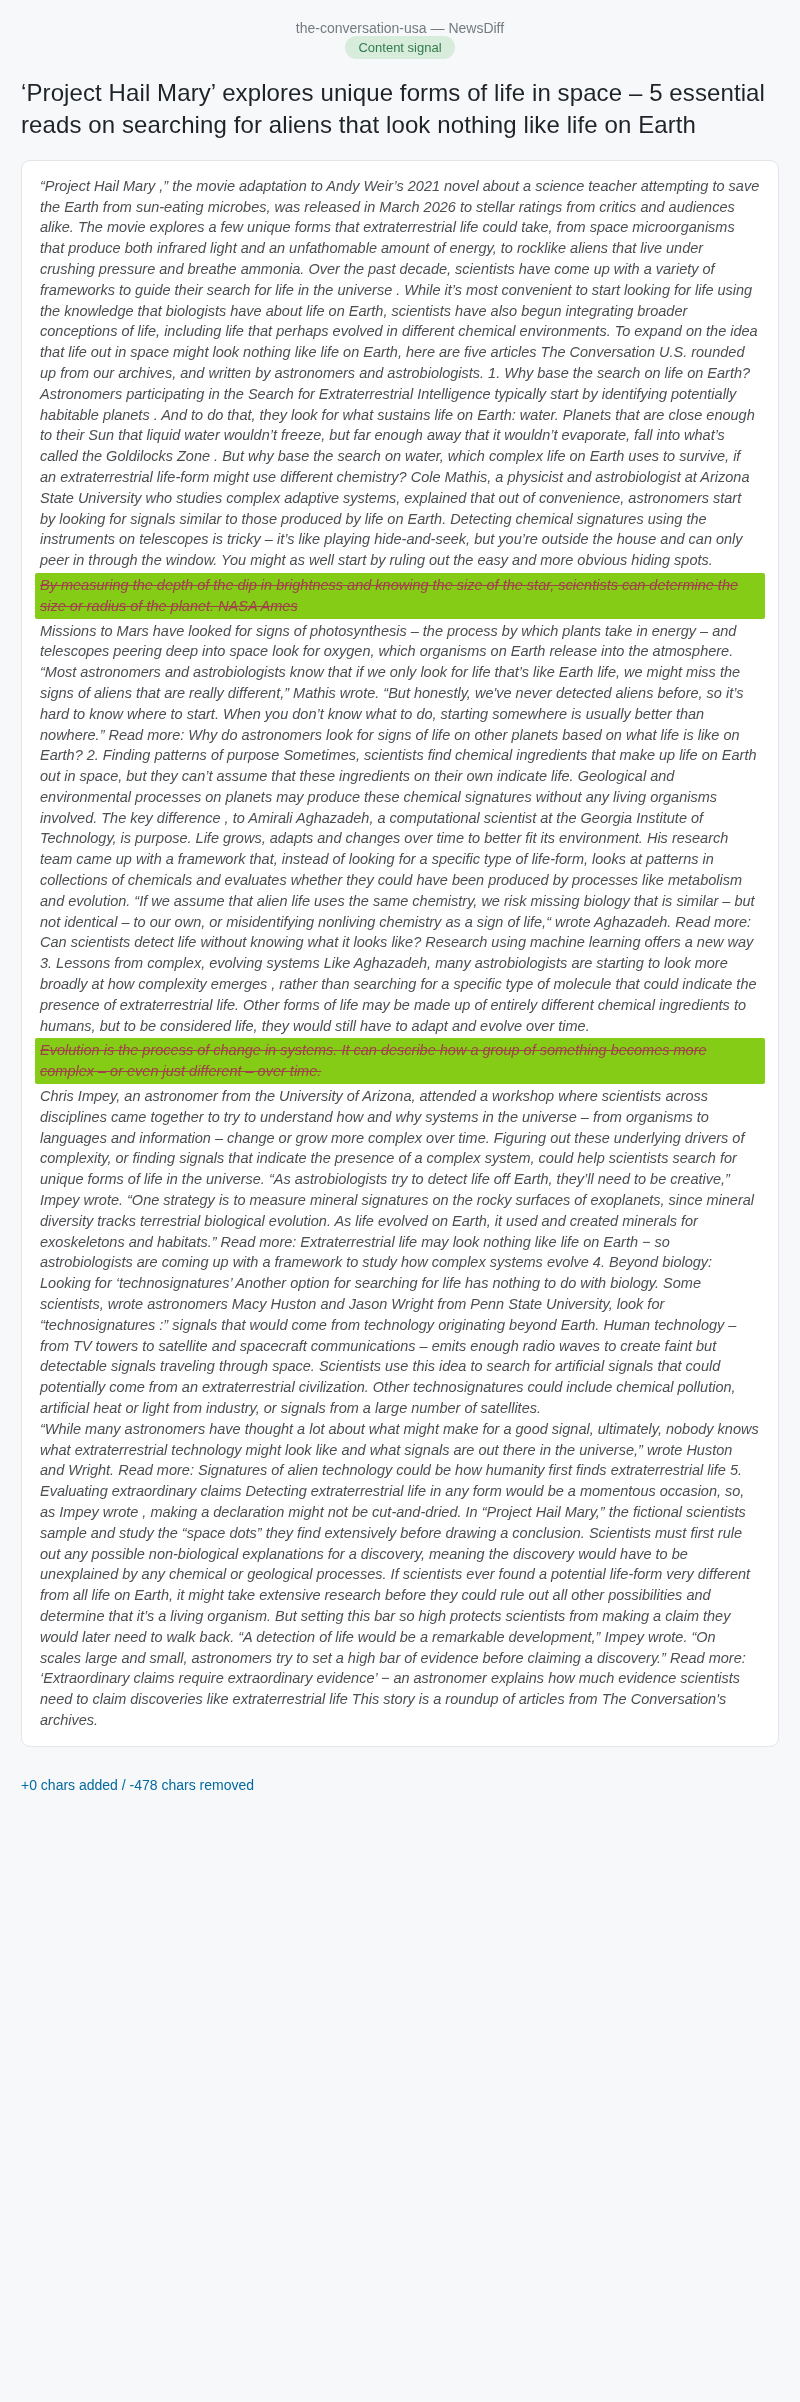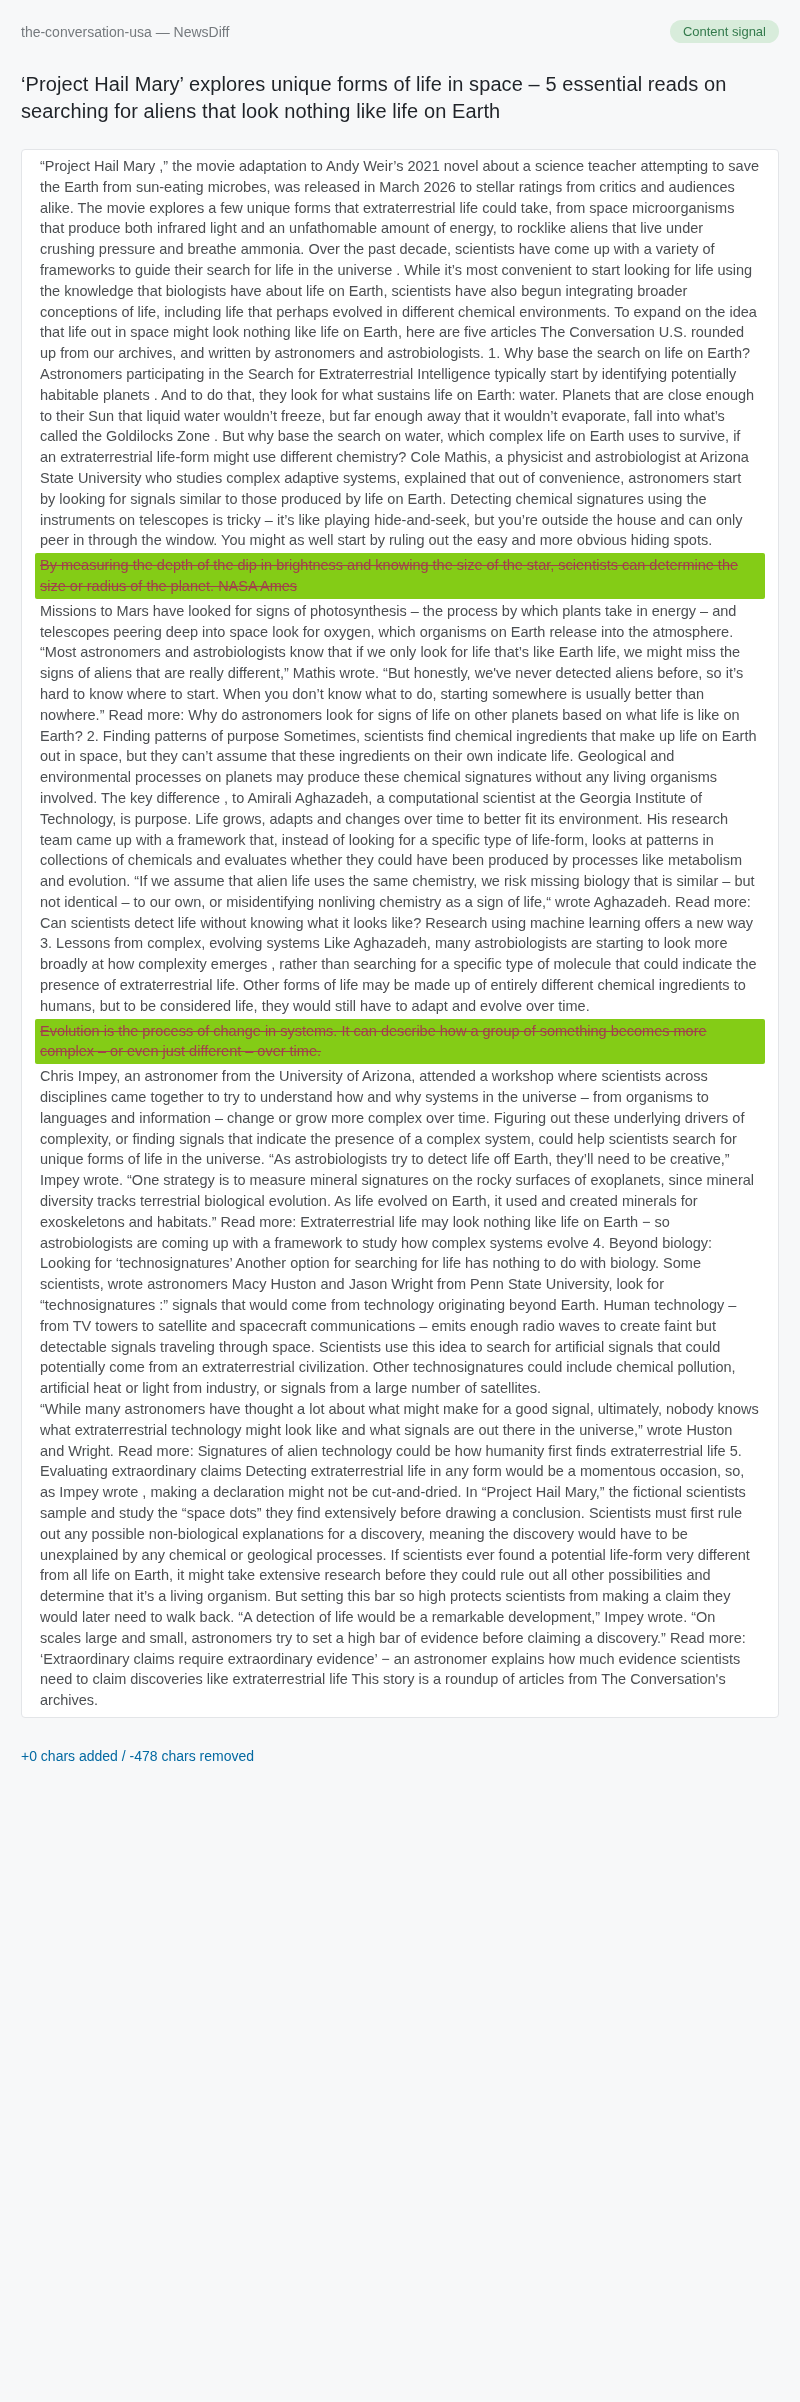--- a/index.html
+++ b/index.html
@@ -11,47 +11,49 @@
   }
   body {
     width: 800px;
     min-height: 2402px;
     padding: 20px 21px 40px 21px;
   }
   .top-row {
     display: flex;
     justify-content: space-between;
     align-items: center;
-    margin-bottom: 28px;
+    margin-bottom: 18px;
+    flex-direction: column;
   }
   .source-label {
     color: #757a7e;
     font-size: 14px;
   }
   .status-badge {
     background: #d8ecdb;
     color: #337a4c;
     font-size: 13px;
     padding: 4px 13px;
     border-radius: 12px;
     white-space: nowrap;
   }
   .page-title {
     color: #1f2328;
-    font-size: 20px;
+    font-size: 24px;
     font-weight: 500;
     line-height: 1.35;
-    margin: 0 0 24px 0;
+    margin: 0 0 18px 0;
     letter-spacing: 0.1px;
   }
   .article-card {
     background: #ffffff;
     border: 1px solid #e3e5e8;
-    border-radius: 4px;
-    padding: 6px 18px;
+    border-radius: 9px;
+    padding: 15px 18px;
+    font-style: italic;
   }
   .article-content {
     color: #4c4f52;
     font-size: 14.5px;
     line-height: 1.435;
   }
   .seg-normal {
     display: block;
   }
   .seg-deleted {

